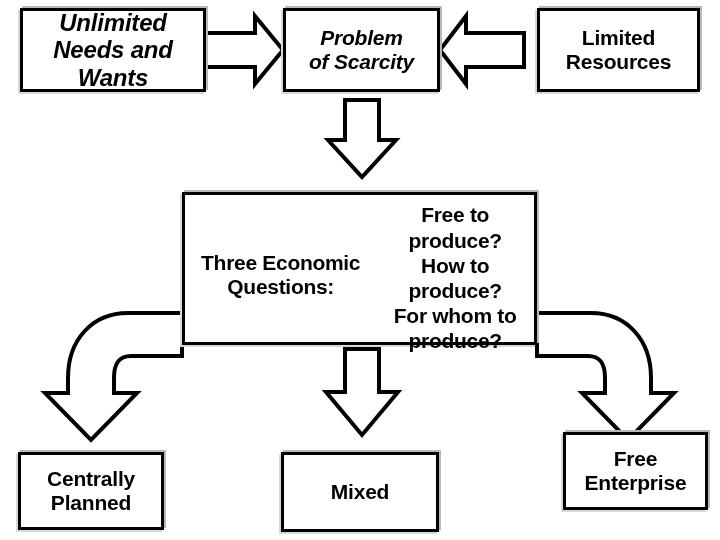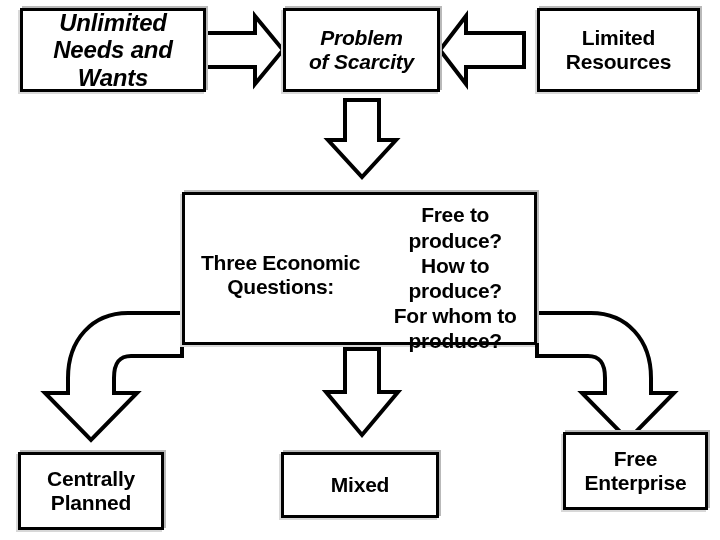--- a/index.html
+++ b/index.html
@@ -42,21 +42,21 @@
   #node-questions   { left: 182px; top: 192px; width: 355px; height: 153px;
                       justify-content: flex-start; }
   #node-questions .q-head {
     font-size: 21px; margin-top: 12px; letter-spacing: -0.3px;
   }
   #node-questions .q-list {
     font-size: 21px; margin-top: 19px; line-height: 1.2; letter-spacing: -0.3px;
   }
 
   #node-centrally   { left: 18px;  top: 452px; width: 146px; height: 78px; font-size: 21px; }
-  #node-mixed       { left: 281px; top: 452px; width: 158px; height: 66px; font-size: 21px; }
+  #node-mixed       { left: 281px; top: 452px; width: 158px; height: 80px; font-size: 21px; }
   #node-free        { left: 563px; top: 432px; width: 145px; height: 78px; font-size: 21px; }
 
   
   #arrow-layer {
     position: absolute;
     left: 0; top: 0;
     width: 720px; height: 540px;
     pointer-events: none;
   }
   .arrow-shape {

